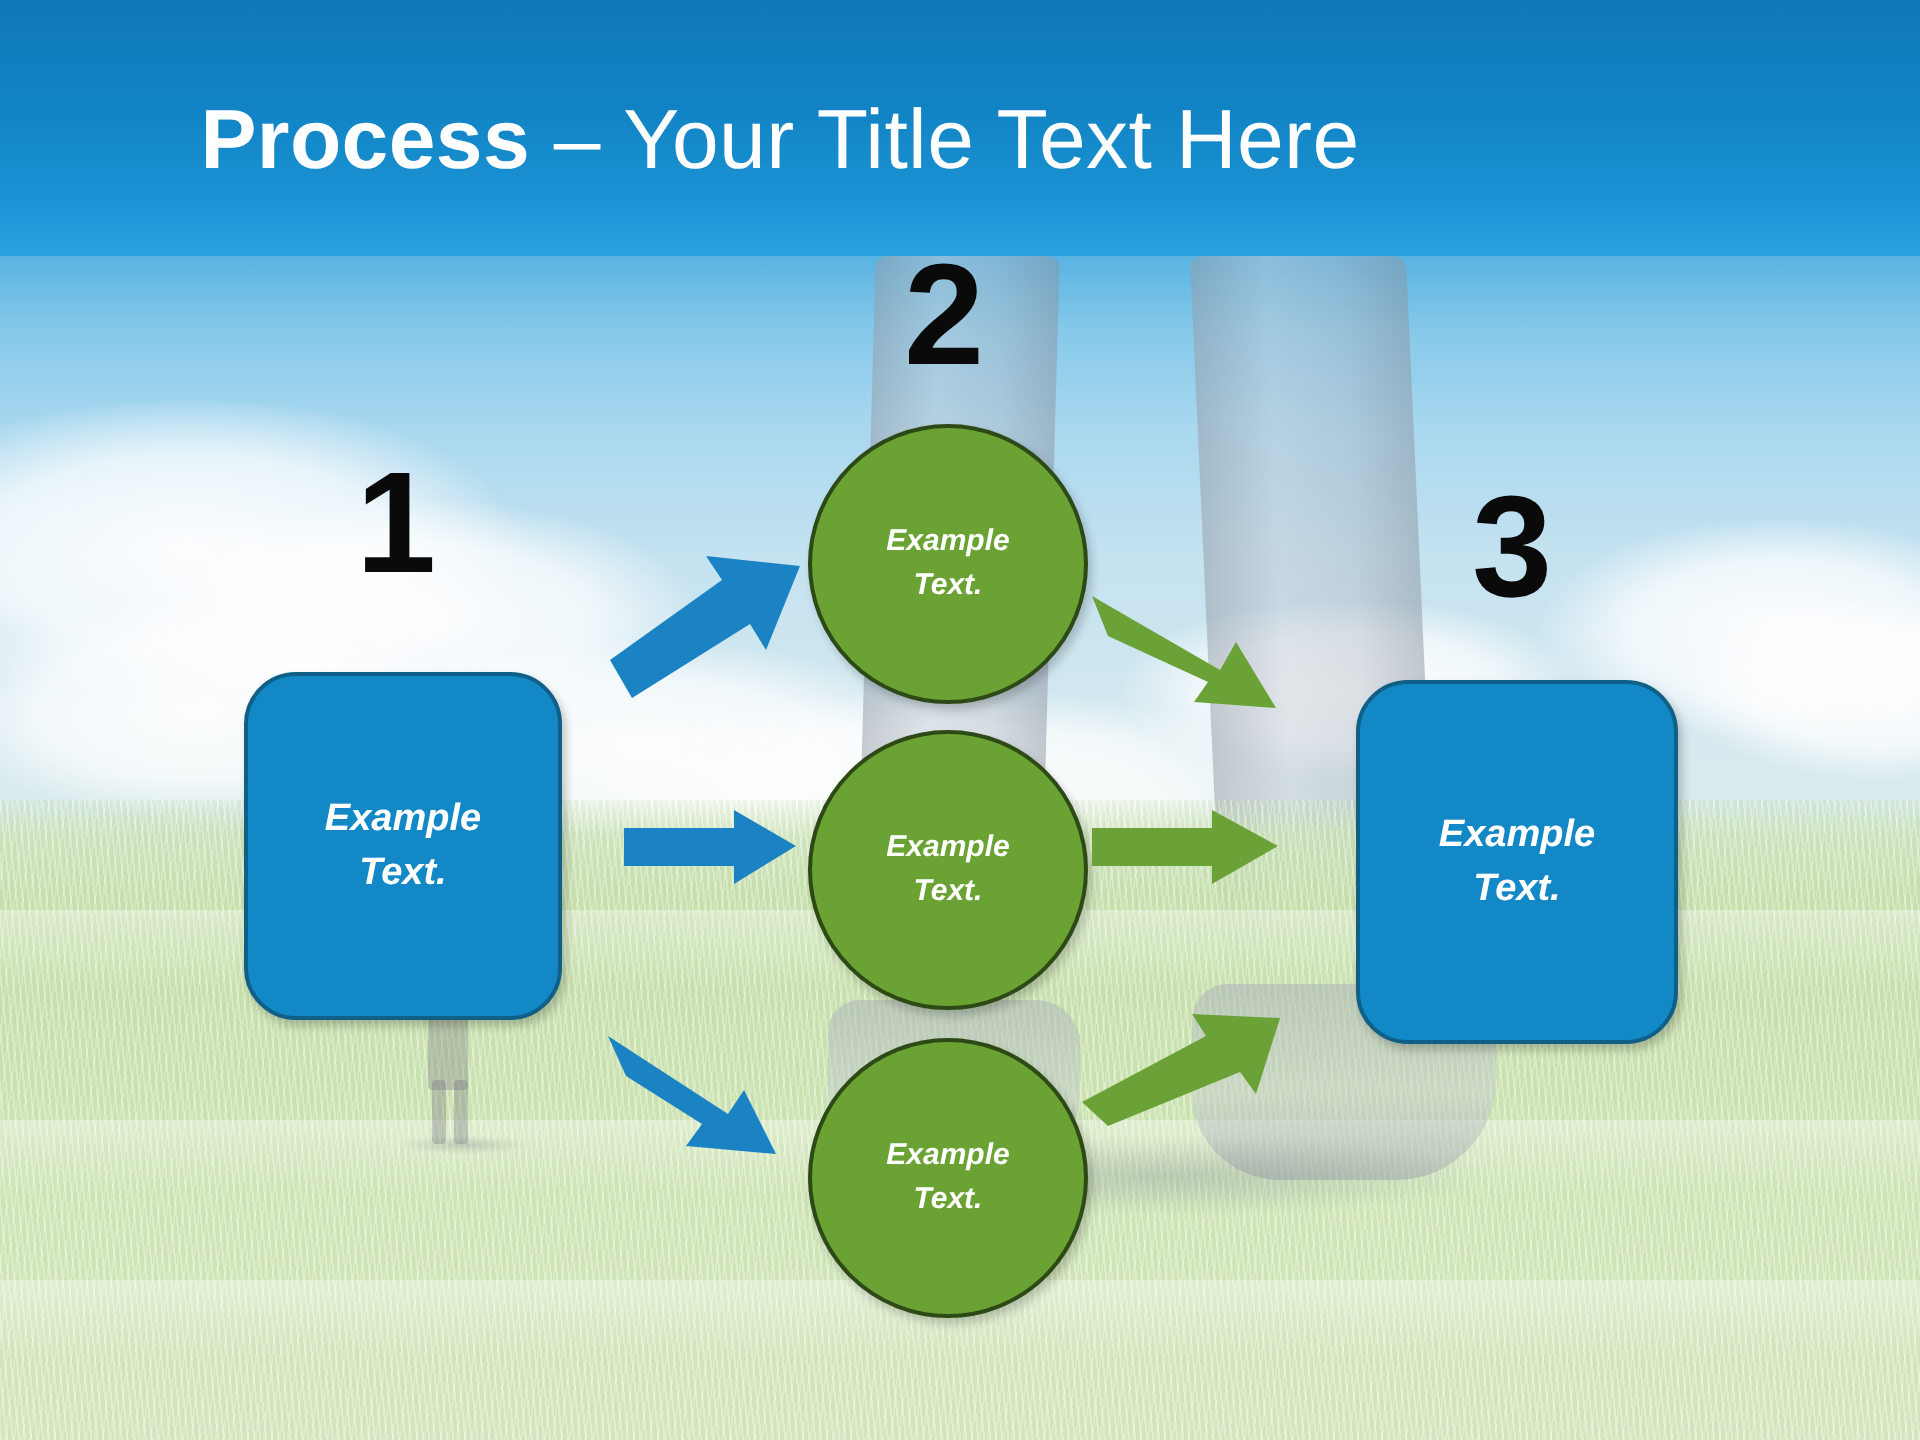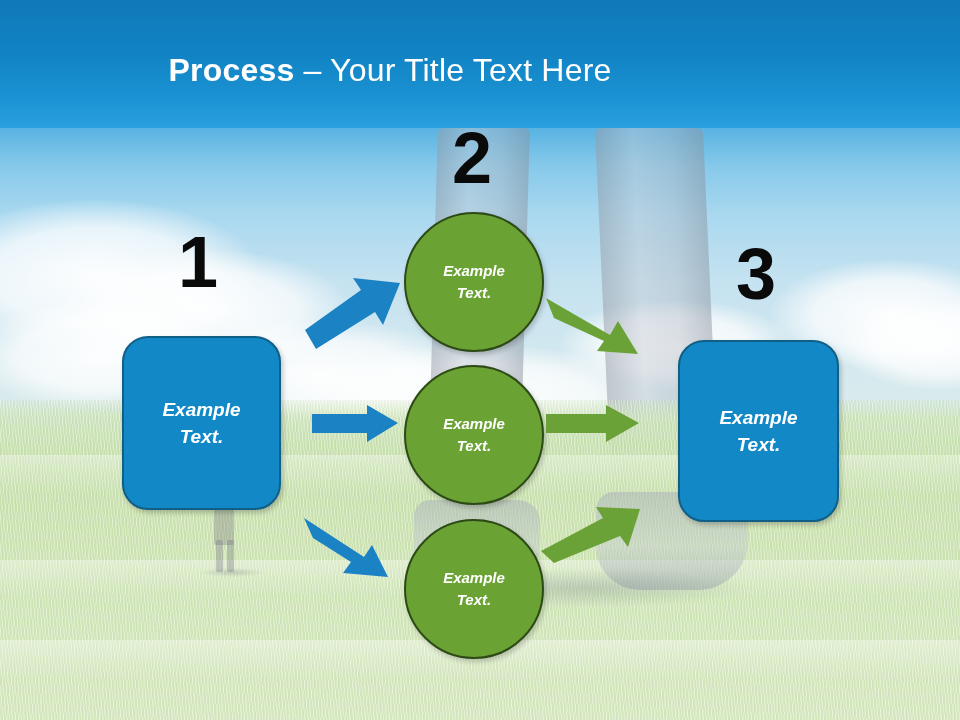--- a/index.html
+++ b/index.html
@@ -123,21 +123,21 @@
   .title-band {
     position: absolute;
     left: 0; top: 0; width: 960px; height: 128px;
     background: linear-gradient(to bottom, #1079b8 0%, #1183c4 42%, #1b93d4 78%, #2ba0e0 100%);
   }
   .title-text {
     position: absolute;
     left: 0; top: 49px; width: 780px;
     text-align: center;
     color: #ffffff;
-    font-size: 32px;
+    font-size: 42px;
     line-height: 42px;
     letter-spacing: 0.2px;
     white-space: nowrap;
   }
   .title-text .t-strong { font-weight: bold; }
   .title-text .t-light  { font-weight: normal; }
 
   
   .step-num {
     position: absolute;

